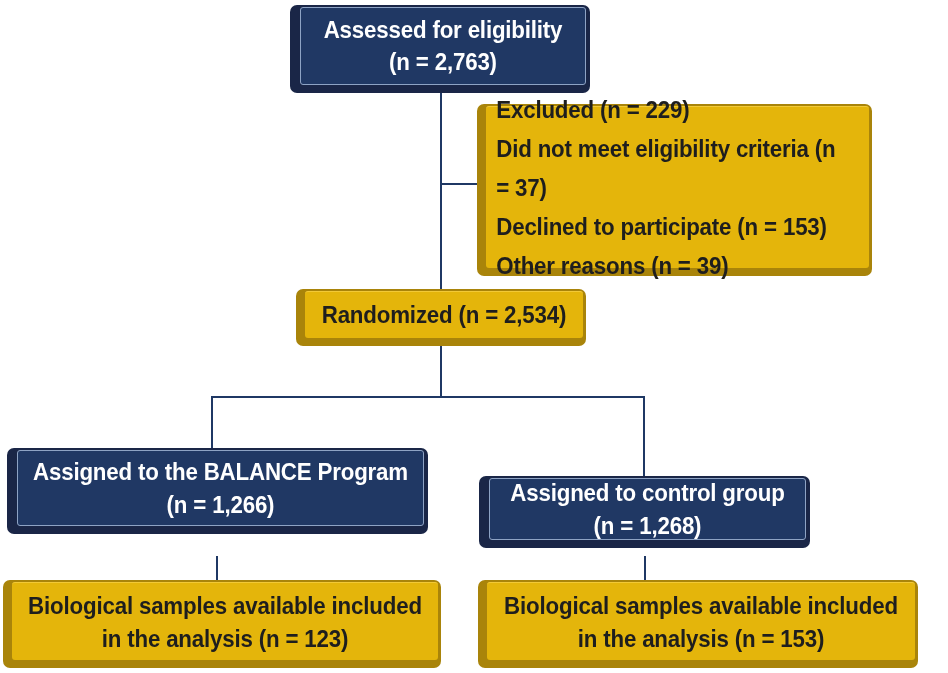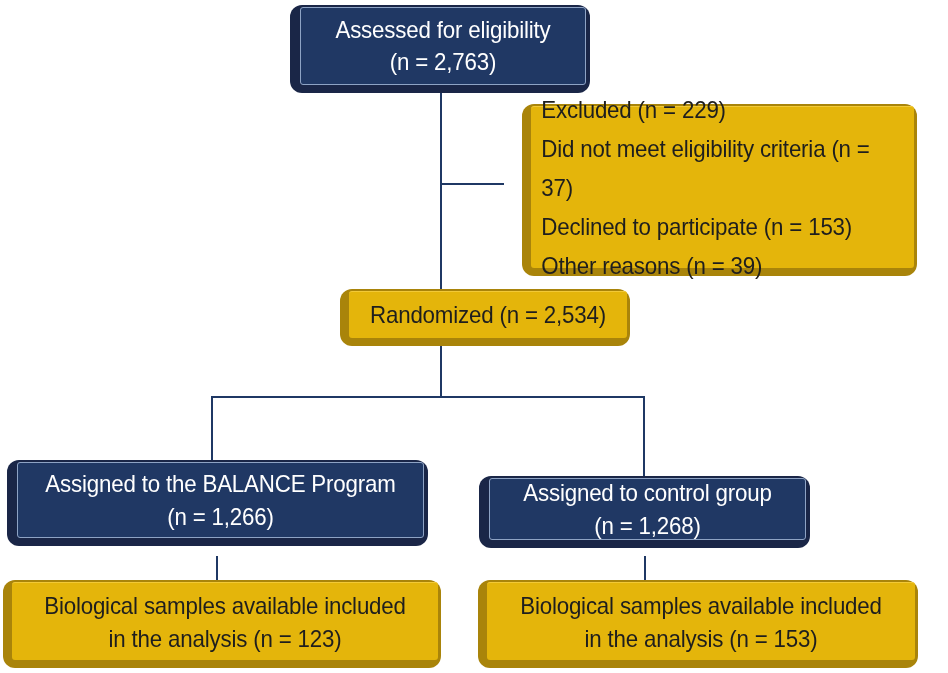--- a/index.html
+++ b/index.html
@@ -22,21 +22,22 @@
     background: #1f3864;
     z-index: 1;
   }
   .line.v { width: 2px; }
   .line.h { height: 2px; }
 
   
   .box {
     position: absolute;
     z-index: 2;
-    border-radius: 12px;
+    border-radius: 7px;
+    font-weight: bold;
   }
   .box .face {
     position: absolute;
     display: flex;
     flex-direction: column;
     justify-content: center;
     align-items: center;
     border-radius: 3px;
     box-sizing: border-box;
   }
@@ -94,40 +95,40 @@
 
   <div class="box navy" style="left:290px; top:5px; width:300px; height:88px;">
     <div class="face">
       <div class="txt t-lg">
         <span>Assessed for eligibility</span>
         <span>(n = 2,763)</span>
       </div>
     </div>
   </div>
 
-  <div class="box gold" style="left:522px; top:104px; width:395px; height:172px;">
+  <div class="box gold" style="left:477px; top:104px; width:395px; height:172px;">
     <div class="face left-align">
       <div class="txt t-ex">
         <span>Excluded (n = 229)</span>
         <span>Did not meet eligibility criteria (n = 37)</span>
         <span>Declined to participate (n = 153)</span>
         <span>Other reasons (n = 39)</span>
       </div>
     </div>
   </div>
 
-  <div class="box gold" style="left:296px; top:289px; width:290px; height:57px;margin-left:44px;">
+  <div class="box gold" style="left:296px; top:289px; width:290px; height:57px;">
     <div class="face">
       <div class="txt t-one">
         <span>Randomized (n = 2,534)</span>
       </div>
     </div>
   </div>
 
-  <div class="box navy" style="left:7px; top:460px; width:421px; height:86px;">
+  <div class="box navy" style="left:7px; top:448px; width:421px; height:86px;">
     <div class="face">
       <div class="txt t-as">
         <span>Assigned to the BALANCE Program</span>
         <span>(n = 1,266)</span>
       </div>
     </div>
   </div>
 
   <div class="box navy" style="left:479px; top:476px; width:331px; height:72px;">
     <div class="face">

